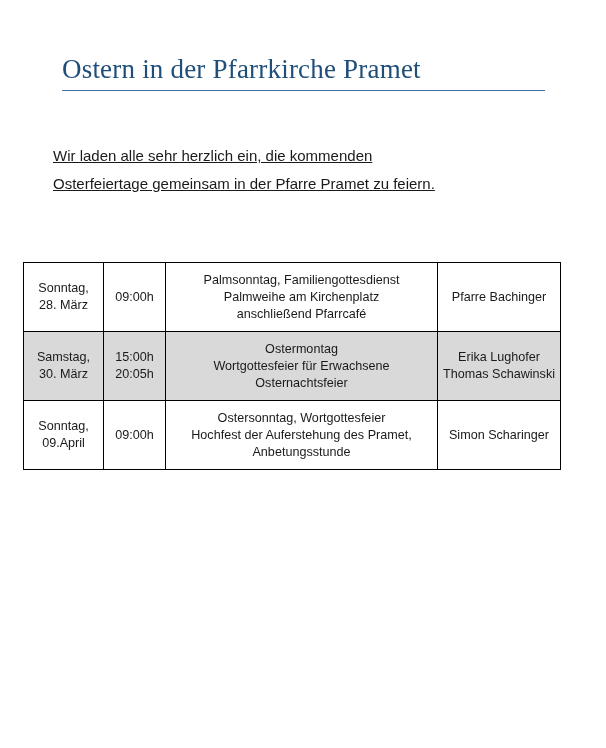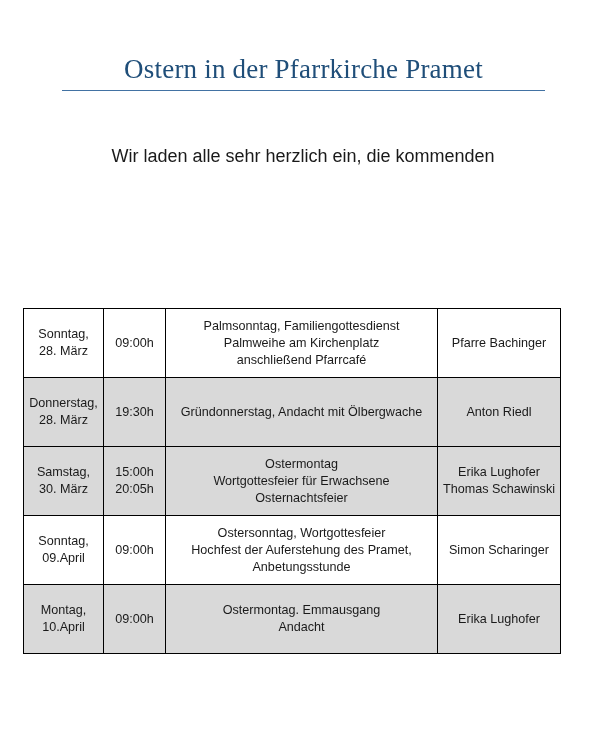--- a/index.html
+++ b/index.html
@@ -27,59 +27,58 @@
     top: 52px;
     width: 483px;
   }
   .doc-title {
     margin: 0;
     font-family: "Liberation Serif", "DejaVu Serif", serif;
     font-size: 27px;
     font-weight: 400;
     line-height: 34px;
     color: #1F4E79;
-    text-align: center;
+    text-align: left;
     letter-spacing: 0.2px;
     white-space: nowrap;
   }
   .title-rule {
     margin-top: 4px;
     height: 0;
     border-bottom: 1.4px solid #4272A3;
     width: 100%;
   }
 
   
   .intro {
     position: absolute;
     left: 53px;
     top: 142px;
     width: 500px;
-    text-align: center;
-    font-size: 18px;
+    font-size: 15px;
     line-height: 28px;
     color: #1a1a1a;
+    text-decoration: underline;
   }
   .intro .line {
     display: block;
     white-space: nowrap;
   }
 
   
   .schedule-wrap {
     position: absolute;
     left: 23px;
     top: 262px;
     width: 537px;
   }
   table.schedule {
     border-collapse: collapse;
     width: 537px;
     table-layout: fixed;
-    margin-top: 46px;
   }
   table.schedule td {
     border: 1px solid #000000;
     padding: 4px 4px;
     text-align: center;
     vertical-align: middle;
     font-size: 12.6px;
     line-height: 17px;
     color: #1a1a1a;
   }
@@ -101,20 +100,21 @@
 
 <div class="page">
 
   <div class="title-block">
     <h1 class="doc-title">Ostern in der Pfarrkirche Pramet</h1>
     <div class="title-rule"></div>
   </div>
 
   <div class="intro">
     <span class="line">Wir laden alle sehr herzlich ein, die kommenden</span>
+    <span class="line">Osterfeiertage gemeinsam in der Pfarre Pramet zu feiern.</span>
   </div>
 
   <div class="schedule-wrap">
     <table class="schedule">
       <colgroup>
         <col class="c-date">
         <col class="c-time">
         <col class="c-desc">
         <col class="c-who">
       </colgroup>
@@ -127,35 +127,20 @@
             <td class="cell-time">
               <span class="stack-line">09:00h</span>
             </td>
             <td class="cell-desc">
               <span class="stack-line">Palmsonntag, Familiengottesdienst</span>
               <span class="stack-line">Palmweihe am Kirchenplatz</span>
               <span class="stack-line">anschließend Pfarrcafé</span>
             </td>
             <td class="cell-who">
               <span class="stack-line">Pfarre Bachinger</span>
-            </td>
-          </tr>
-          <tr class="shaded">
-            <td class="cell-date">
-              <span class="stack-line">Donnerstag,</span>
-              <span class="stack-line">28. März</span>
-            </td>
-            <td class="cell-time">
-              <span class="stack-line">19:30h</span>
-            </td>
-            <td class="cell-desc">
-              <span class="stack-line">Gründonnerstag, Andacht mit Ölbergwache</span>
-            </td>
-            <td class="cell-who">
-              <span class="stack-line">Anton Riedl</span>
             </td>
           </tr>
           <tr class="shaded">
             <td class="cell-date">
               <span class="stack-line">Samstag,</span>
               <span class="stack-line">30. März</span>
             </td>
             <td class="cell-time">
               <span class="stack-line">15:00h</span>
               <span class="stack-line">20:05h</span>
@@ -180,33 +165,17 @@
             </td>
             <td class="cell-desc">
               <span class="stack-line">Ostersonntag, Wortgottesfeier</span>
               <span class="stack-line">Hochfest der Auferstehung des Pramet,</span>
               <span class="stack-line">Anbetungsstunde</span>
             </td>
             <td class="cell-who">
               <span class="stack-line">Simon Scharinger</span>
             </td>
           </tr>
-          <tr class="shaded">
-            <td class="cell-date">
-              <span class="stack-line">Montag,</span>
-              <span class="stack-line">10.April</span>
-            </td>
-            <td class="cell-time">
-              <span class="stack-line">09:00h</span>
-            </td>
-            <td class="cell-desc">
-              <span class="stack-line">Ostermontag. Emmausgang</span>
-              <span class="stack-line">Andacht</span>
-            </td>
-            <td class="cell-who">
-              <span class="stack-line">Erika Lughofer</span>
-            </td>
-          </tr>
         </tbody>
     </table>
   </div>
 
 </div>
 
 </body></html>

